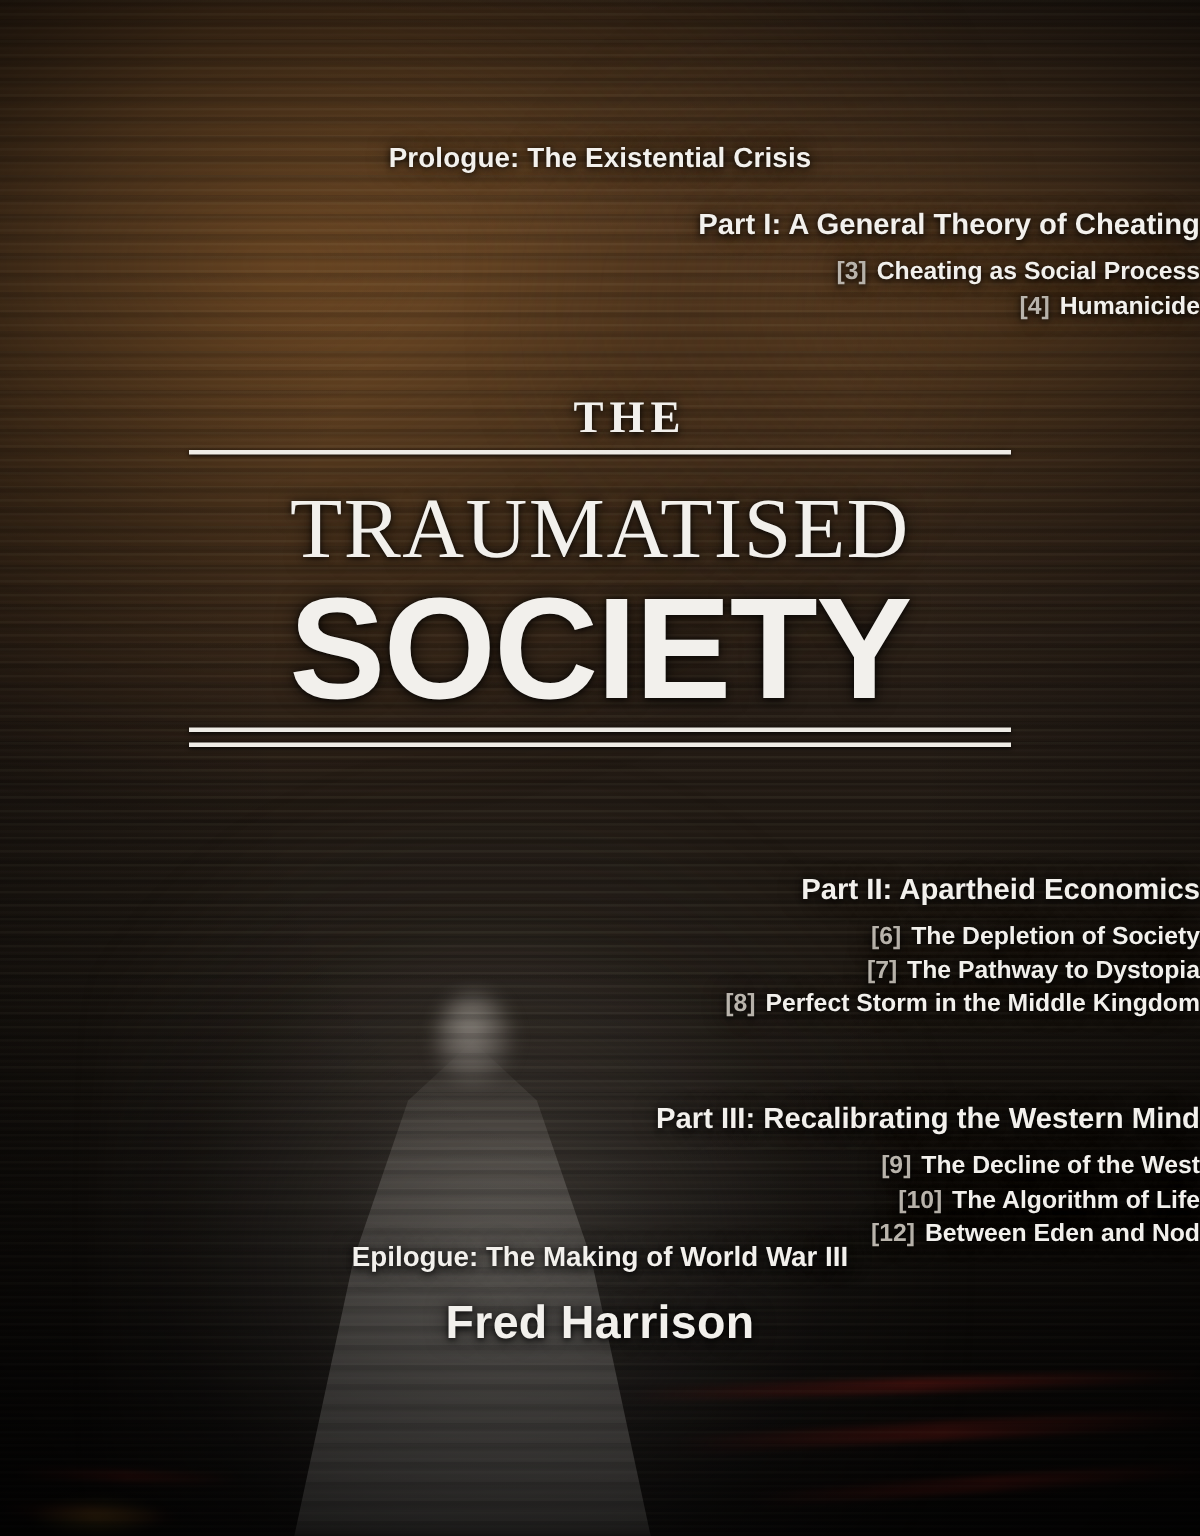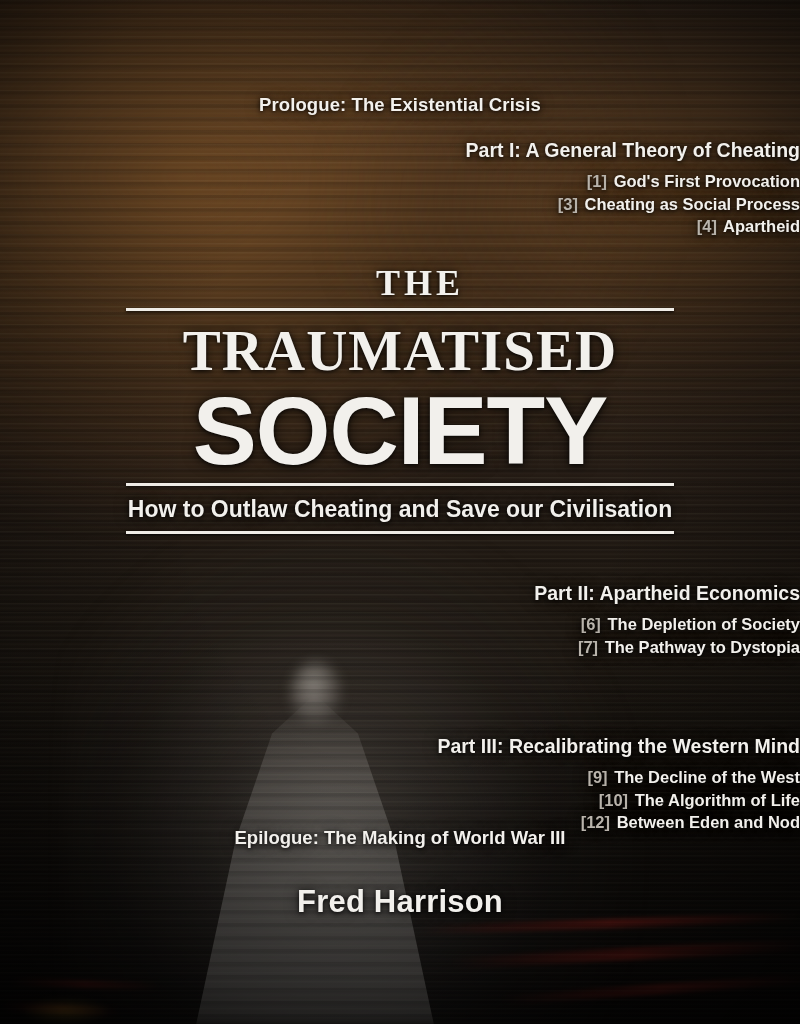--- a/index.html
+++ b/index.html
@@ -205,57 +205,57 @@
 
   .epilogue {
     position: absolute;
     top: 827px; left: 0; right: 0;
     font-size: 18.5px;
     font-weight: bold;
   }
 
   .author {
     position: absolute;
-    top: 884px; left: 0; right: 0;
+    top: 864px; left: 0; right: 0;
     font-size: 31px;
     font-weight: bold;
     letter-spacing: 0.2px;
   }
 
   
   .title-block {
     position: absolute;
     top: 262px;
     left: 0; right: 0;
   }
   .title-the {
     font-family: "Liberation Serif", serif;
     font-weight: bold;
-    font-size: 36px;
+    font-size: 30px;
     letter-spacing: 4px;
     margin-bottom: 4px;
     margin-left: 40px;
   }
   .rule {
     height: 3px;
     background: #efece6;
     margin: 0 auto;
     box-shadow: 0 1px 3px rgba(0,0,0,0.8);
   }
   .rule-top { width: 548px; margin-top: 4px; }
   .rule-mid { width: 548px; margin-top: 6px; }
   .rule-bot { width: 548px; margin-top: 7px; }
 
   .title-main {
     font-family: "Liberation Serif", serif;
-    font-weight: bold;
+    font-weight: normal;
     font-size: 57px;
     letter-spacing: 1.0px;
     line-height: 1.05;
-    margin-top: 10px;
+    margin-top: 20px;
     margin-bottom: 4px;
   }
   .title-main2 {
     font-family: "Liberation Sans", sans-serif;
     font-weight: bold;
     font-size: 96px;
     line-height: 0.96;
     letter-spacing: -1px;
     margin-top: 2px;
     margin-bottom: 6px;
@@ -289,53 +289,52 @@
   <div class="bg-darken-bottom"></div>
   <div class="bg-vignette"></div>
 
   <div class="content">
 
     <div class="prologue">Prologue: The Existential Crisis</div>
 
     <div class="part-block" id="part1">
       <div class="part-heading">Part I: A General Theory of Cheating</div>
       <div class="chapter">
-        <span class="num">[1]</span>
-        <span>God's First Provocation</span>
-      </div>
-      <div class="chapter">
         <span class="num">[3]</span>
         <span>Cheating as Social Process</span>
       </div>
       <div class="chapter">
         <span class="num">[4]</span>
-        <span>Apartheid</span>
+        <span>Humanicide</span>
       </div>
     </div>
 
     <div class="title-block">
       <div class="title-the">THE</div>
       <div class="rule rule-top"></div>
       <div class="title-main">TRAUMATISED</div>
       <div class="title-main2">SOCIETY</div>
       <div class="rule rule-mid"></div>
-      <div class="subtitle">How to Outlaw Cheating and Save our Civilisation</div>
       <div class="rule rule-bot"></div>
     </div>
 
     <div class="part-block" id="part2">
       <div class="part-heading">Part II: Apartheid Economics</div>
       <div class="chapter">
         <span class="num">[6]</span>
         <span>The Depletion of Society</span>
       </div>
       <div class="chapter">
         <span class="num">[7]</span>
         <span>The Pathway to Dystopia</span>
       </div>
+      <div class="chapter">
+        <span class="num">[8]</span>
+        <span>Perfect Storm in the Middle Kingdom</span>
+      </div>
     </div>
 
     <div class="part-block" id="part3">
       <div class="part-heading">Part III: Recalibrating the Western Mind</div>
       <div class="chapter">
         <span class="num">[9]</span>
         <span>The Decline of the West</span>
       </div>
       <div class="chapter">
         <span class="num">[10]</span>

